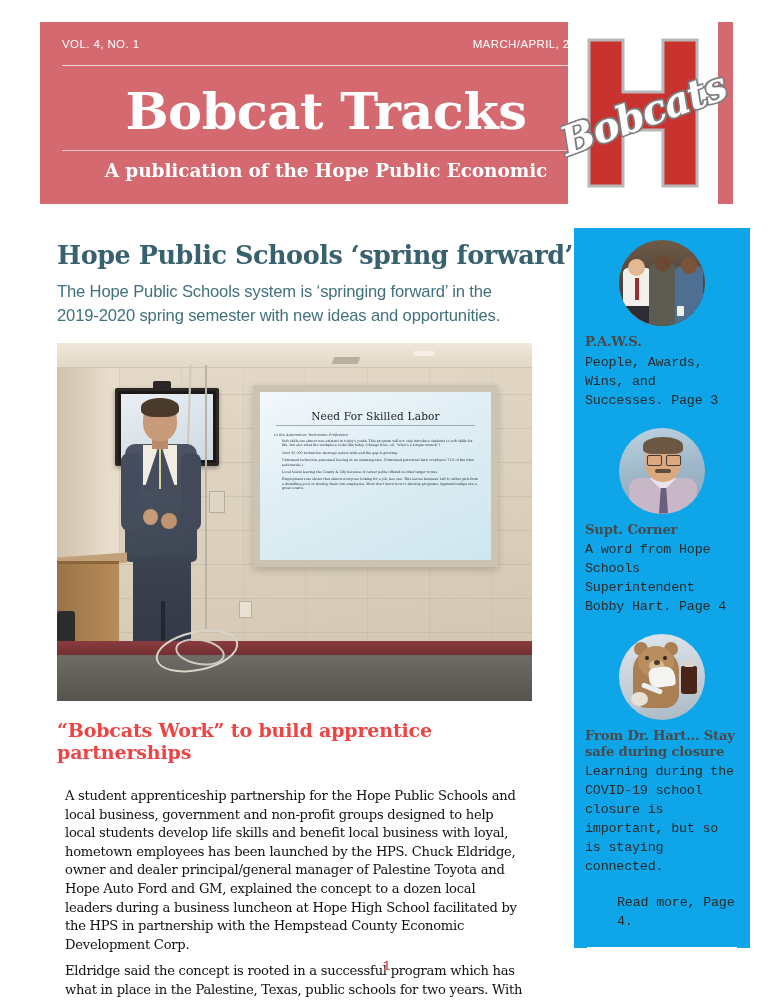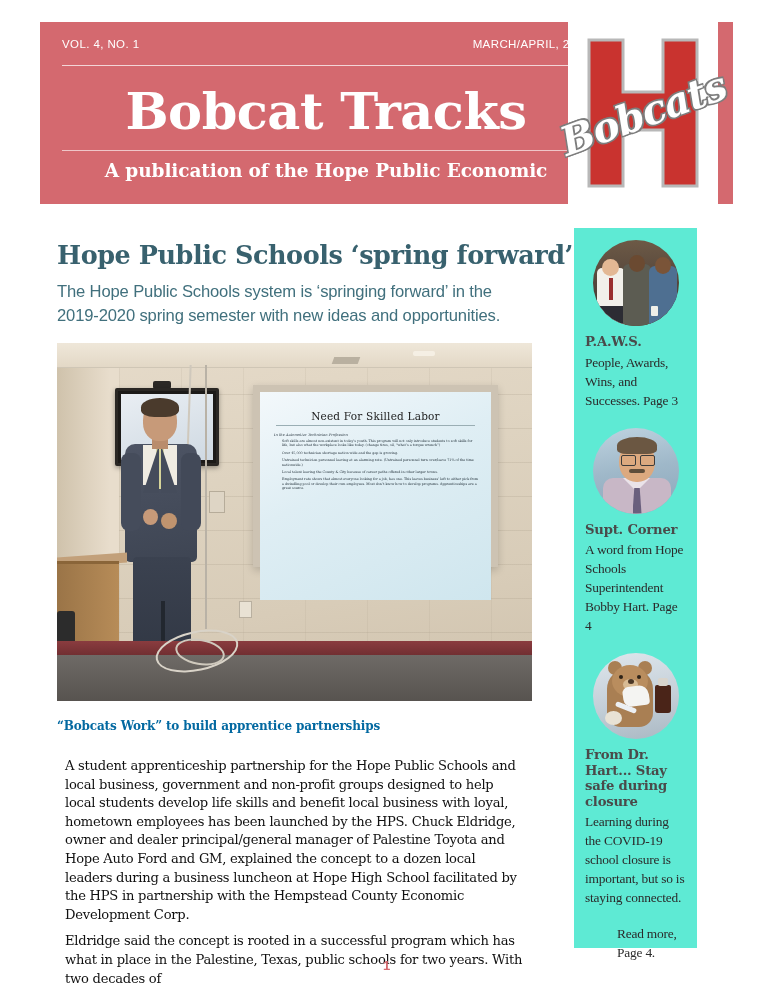--- a/index.html
+++ b/index.html
@@ -207,21 +207,21 @@
   .ph-tv-mount {
     position:absolute; left:96px; top:38px; width:18px; height:8px;
     background:#2b2825; border-radius:2px;
   }
   .ph-screen-frame {
     position:absolute; left:196px; top:42px; width:245px; height:182px;
     background:#cdc3b3; padding:7px; box-sizing:border-box;
     box-shadow:0 3px 8px rgba(0,0,0,0.18);
   }
   .ph-screen {
-    position:absolute; left:203px; top:49px; width:231px; height:208px;
+    position:absolute; left:203px; top:49px; width:231px; height:168px;
     background: linear-gradient(155deg,#f3f8fb 0%,#dfeef4 42%,#cfe6ee 100%);
     box-sizing:border-box; padding:10px 12px;
     overflow:hidden;
   }
   .slide-title {
     font-family:"DejaVu Serif", serif;
     font-size:10.5px; text-align:center; color:#1d1d1d;
     margin: 8px 0 3px 0; letter-spacing:0.2px;
   }
   .slide-rule { height:1px; background:#9aaeb4; margin:0 4px 7px 4px; }
@@ -315,43 +315,43 @@
     background:#b9b0a0; transform: skewX(-20deg);
   }
   .ph-light {
     position:absolute; left:356px; top:8px; width:22px; height:5px;
     background:#f6f1e6; border-radius:2px; opacity:.9;
   }
 
   .caption-head {
     font-family:"DejaVu Serif", serif;
     font-weight:700;
-    font-size:12px;
-    color:#0369a1;
+    font-size:19px;
+    color:#ef4444;
     margin: 18px 0 0 0;
     letter-spacing:-0.15px;
   }
   .body-text {
     font-family:"DejaVu Serif", serif;
     font-size:13.1px;
     line-height:18.6px;
     color:#101010;
     margin: 24px 0 0 0;
     letter-spacing:-0.25px;
   }
   .body-text p { margin: 8px; }
 
   
   .sidebar {
     position: absolute;
     left: 574px;
     top: 228px;
-    width: 123px;
+    width: 176px;
     height: 720px;
-    background: #5eead4;
+    background: #0ea5e9;
     box-sizing: border-box;
     padding: 12px 11px 0 11px;
   }
   .side-item { margin-bottom: 2px; }
   .side-photo {
     width: 86px; height: 86px;
     margin: 0 auto 8px auto;
     border-radius: 50%;
     overflow: hidden;
     position: relative;
@@ -359,21 +359,21 @@
   .side-title {
     font-family: "DejaVu Serif", serif;
     font-weight: 700;
     font-size: 13.2px;
     line-height: 15.5px;
     color: #4a4a4a;
     margin: 0 0 3px 0;
     letter-spacing: -0.2px;
   }
   .side-desc {
-    font-family: Liberation Serif, serif;
+    font-family: Liberation Mono, monospace;
     font-size: 13.4px;
     line-height: 19px;
     color: #2b2b2b;
     margin: 0;
     letter-spacing: -0.2px;
   }
   .side-desc.spaced { margin-top: 17px; margin-left: 32px; }
   .side-rule {
     height: 2px;
     background: #ffffff;

